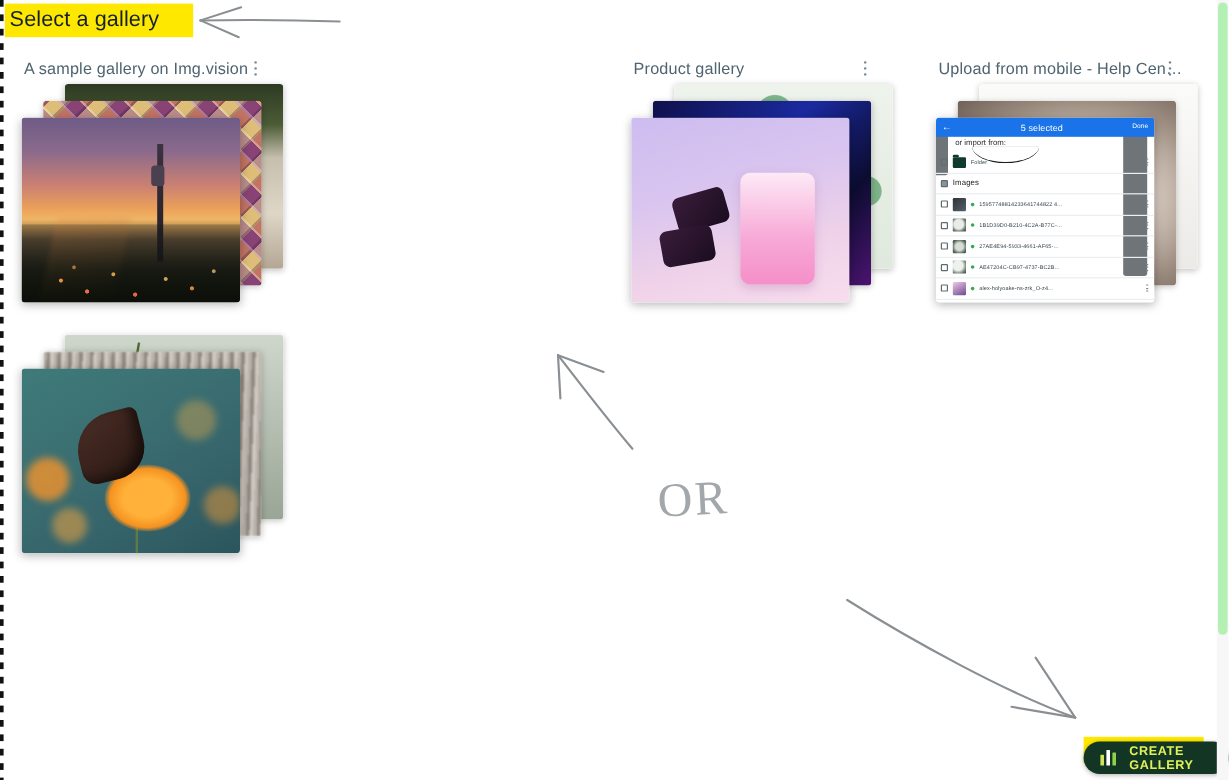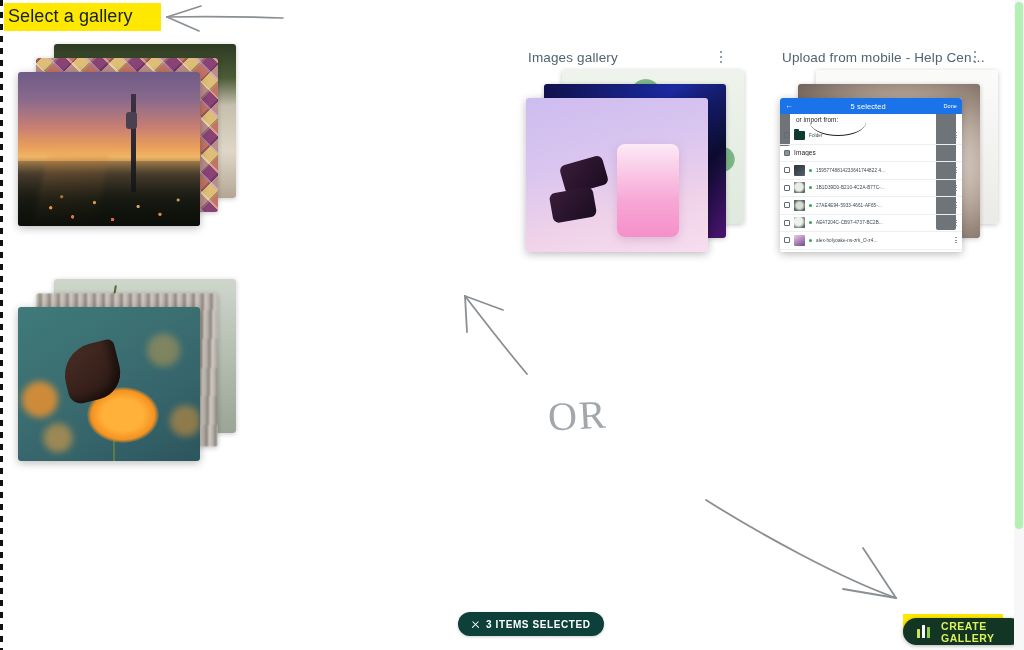--- a/index.html
+++ b/index.html
@@ -530,40 +530,48 @@
     <path d="M128 16 C 100 15, 60 14, 12 15" stroke-width="1.7"></path>
     <path d="M12 15 L 46 4" stroke-width="1.7"></path>
     <path d="M12 15 L 44 29" stroke-width="1.7"></path>
   </svg>
 
   <div class="grid">
 
     <div class="grid-row">
 
       <div class="gal" style="left:0px;">
+        <div class="gal-head">
+          <span class="gal-title">A sample gallery on Img.vision</span>
+          <span class="kebab">
+              <i></i>
+              <i></i>
+              <i></i>
+            </span>
+        </div>
         <div class="stack">
           <div class="card back">
               <div class="art art-alley"></div>
             </div>
           <div class="card mid">
               <div class="art art-tile"></div>
             </div>
           <div class="card front">
             <div class="art art-tehran">
                 <div class="road"></div>
                 <div class="lights"></div>
               </div>
           </div>
         </div>
       </div>
 
 
       <div class="gal" style="left:508px;">
         <div class="gal-head">
-          <span class="gal-title">Images gallery</span>
+          <span class="gal-title">Product gallery</span>
           <span class="kebab">
               <i></i>
               <i></i>
               <i></i>
             </span>
         </div>
         <div class="stack">
           <div class="card back">
               <div class="art art-leaf"></div>
             </div>
@@ -735,24 +743,20 @@
   </svg>
 
   <div class="or-text">OR</div>
 
   <svg class="sketch" style="left:700px; top:492px;" width="210" height="110" viewBox="0 0 210 110">
     <path d="M6 8 C 60 42, 140 86, 196 106" stroke-width="1.8"></path>
     <path d="M196 106 L 163 56" stroke-width="1.8"></path>
     <path d="M196 106 L 143 97" stroke-width="1.8"></path>
   </svg>
 
-  <div class="selected-pill">
-    <span class="x-icon"></span>
-    <span>3 ITEMS SELECTED</span>
-  </div>
 
   <div class="cta-highlight"></div>
   <div class="create-btn">
     <span class="gal-icon">
         <i></i>
         <i></i>
         <i></i>
       </span>
     <span>CREATE GALLERY</span>
   </div>

